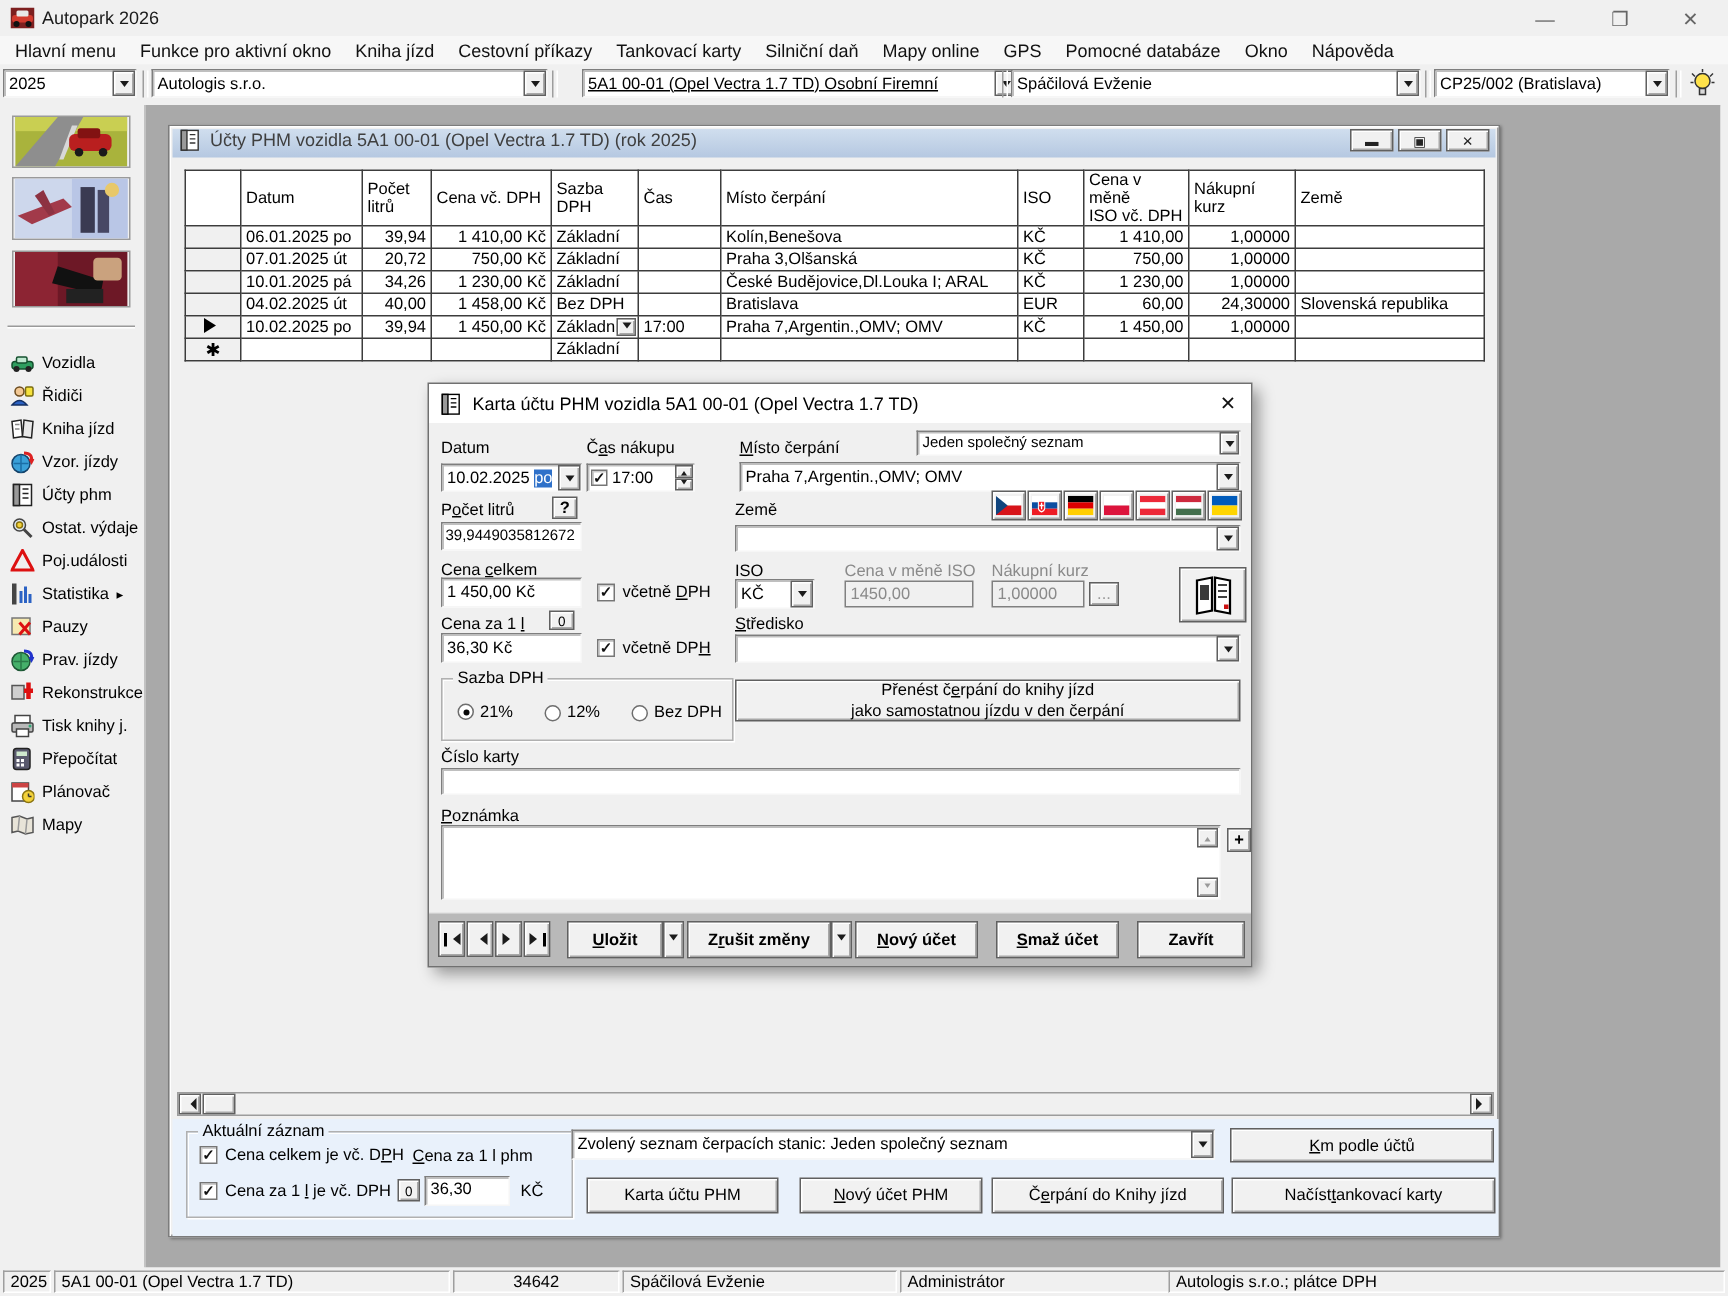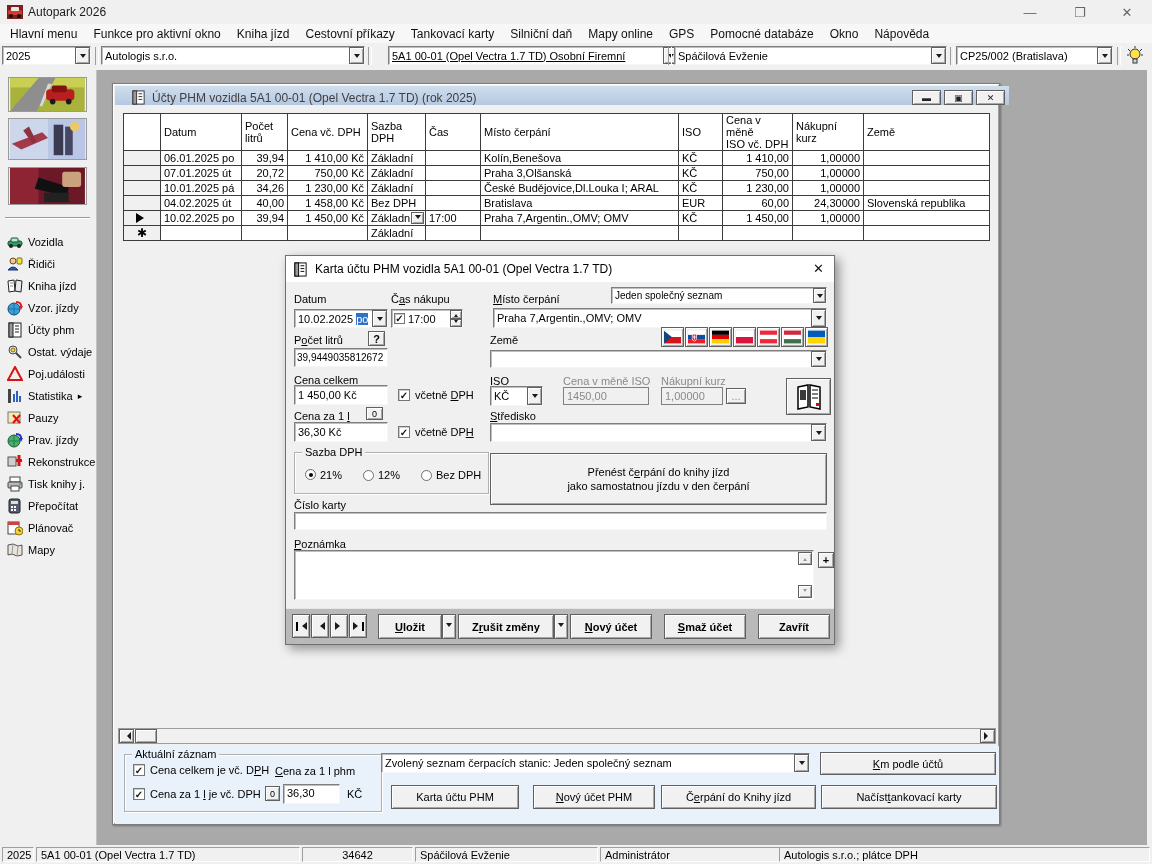--- a/index.html
+++ b/index.html
@@ -38,21 +38,21 @@
   .lbl{white-space:nowrap;}
   
   .sidebar{left:0;top:70px;width:97px;height:775px;background:#f0f0f0;border-right:1px solid #c3c3c3;box-sizing:border-box;}
   .photo{left:8px;width:79px;border:1px solid #9a9a9a;box-sizing:border-box;}
   .navitem{display:flex;align-items:center;gap:5px;height:16px;margin:6px 0 0 7px;white-space:nowrap;}
   
   .mdi{left:97px;top:70px;width:1050px;height:775px;background:#a9a9a9;}
   .child{left:15px;top:13px;width:888px;height:742px;background:#f0f0f0;border:1px solid #7c7c7c;
          box-shadow:inset 1px 1px 0 #fff, inset -1px -1px 0 #9f9f9f, 1px 1px 2px rgba(0,0,0,.35);box-sizing:border-box;}
   .childtitle{left:2px;top:2px;width:882px;height:19px;background:linear-gradient(#d0deee,#b5c8e1);
-              display:flex;align-items:flex-end;color:#3f3f3f;font-size:12px;padding-left:12px;}
+              display:flex;align-items:flex-start;color:#3f3f3f;font-size:12px;}
   .ctbtn{width:29px;height:15px;font-size:9px;color:#222;margin-left:3px;}
   
   table.grid{border-collapse:collapse;table-layout:fixed;background:#fff;font-size:11px;}
   .grid th,.grid td{border:1px solid #3c3c3c;padding:0 3px;overflow:hidden;white-space:nowrap;box-sizing:border-box;}
   .grid th{font-weight:normal;text-align:left;height:34px;white-space:pre-line;vertical-align:middle;background:#fff;}
   .grid td{height:15px;}
   .grid td.sel{background:#f0f0f0;text-align:center;}
   .grid .r{text-align:right;} .grid .c{} .grid .l{text-align:left;}
   .row-arrow{display:inline-block;width:0;height:0;border:5px solid transparent;border-left:8px solid #000;margin-top:1px;}
   .sazba-dd{position:absolute;right:1px;top:1px;bottom:1px;width:13px;}
@@ -639,21 +639,21 @@
           </div>
         <div class="abs" style="left:68px;top:16px;display:flex;gap:4px;align-items:center;">
             <span class="rad"></span>
             <span>12%</span>
           </div>
         <div class="abs" style="left:126px;top:16px;display:flex;gap:4px;align-items:center;">
             <span class="rad"></span>
             <span>Bez DPH</span>
           </div>
       </div>
-      <button class="btn3d abs" style="left:204px;top:197px;width:337px;height:52px;flex-direction:column;font:11px 'Liberation Sans',sans-serif;line-height:1.3;">
+      <button class="btn3d abs" style="left:204px;top:197px;width:337px;height:28px;flex-direction:column;font:11px 'Liberation Sans',sans-serif;line-height:1.3;">
         <span>Přenést č<u>e</u>rpání do knihy jízd</span>
         <span>jako samostatnou jízdu v den čerpání</span>
       </button>
 
       <span class="abs lbl" style="left:8px;top:243px;">Číslo karty</span>
       <div class="abs field" style="left:8px;top:256px;width:533px;height:18px;"></div>
       <span class="abs lbl" style="left:8px;top:282px;"><u>P</u>oznámka</span>
       <div class="abs field" style="left:8px;top:294px;width:520px;height:50px;"></div>
       <span class="sbtn abs" style="left:512px;top:296px;width:14px;height:13px;">
           <span class="tri-up" style="margin:0;border-width:2px;border-bottom-width:3px;border-bottom-color:#999;"></span>

